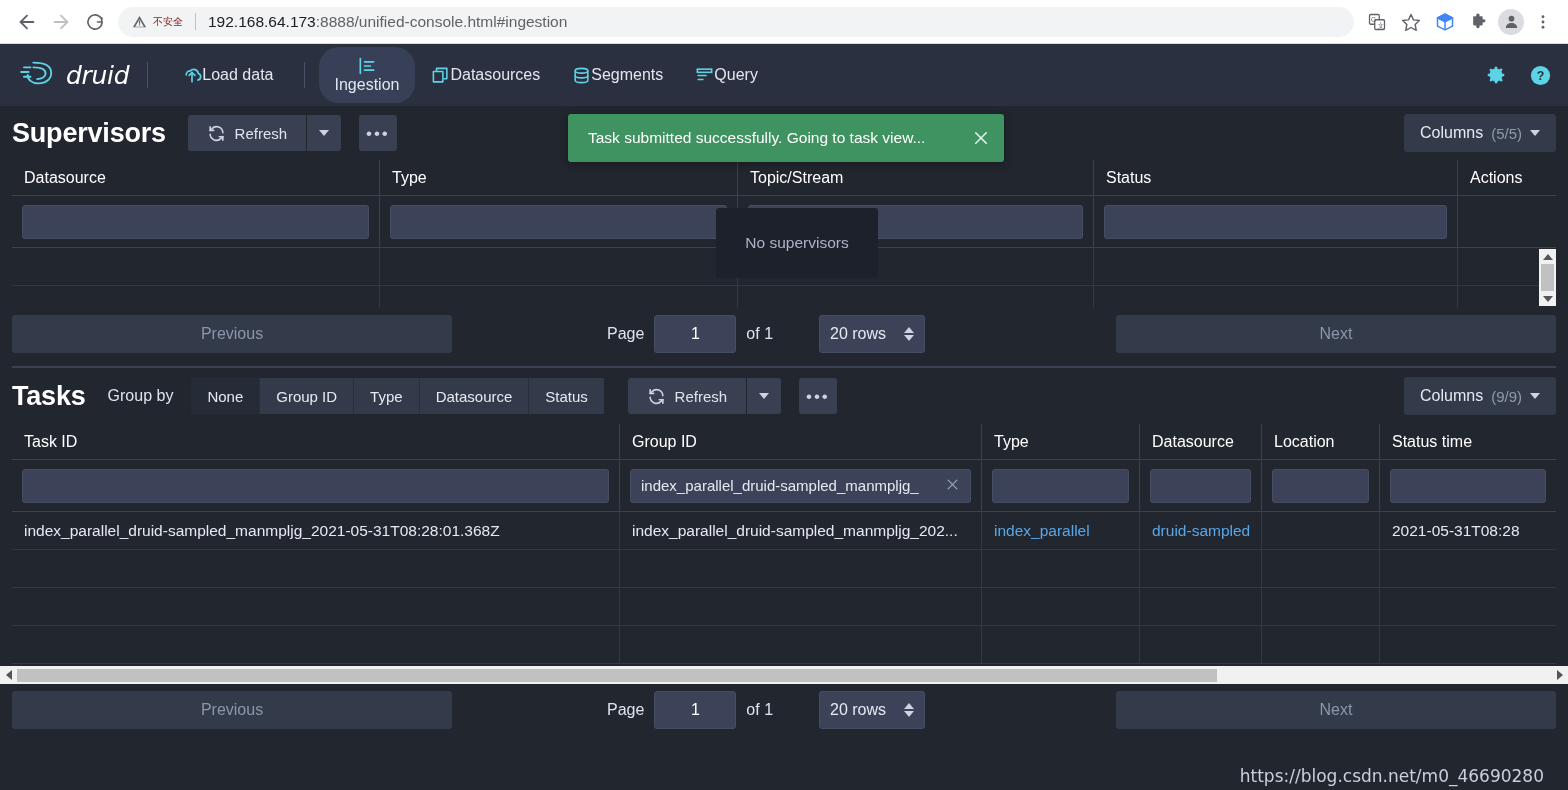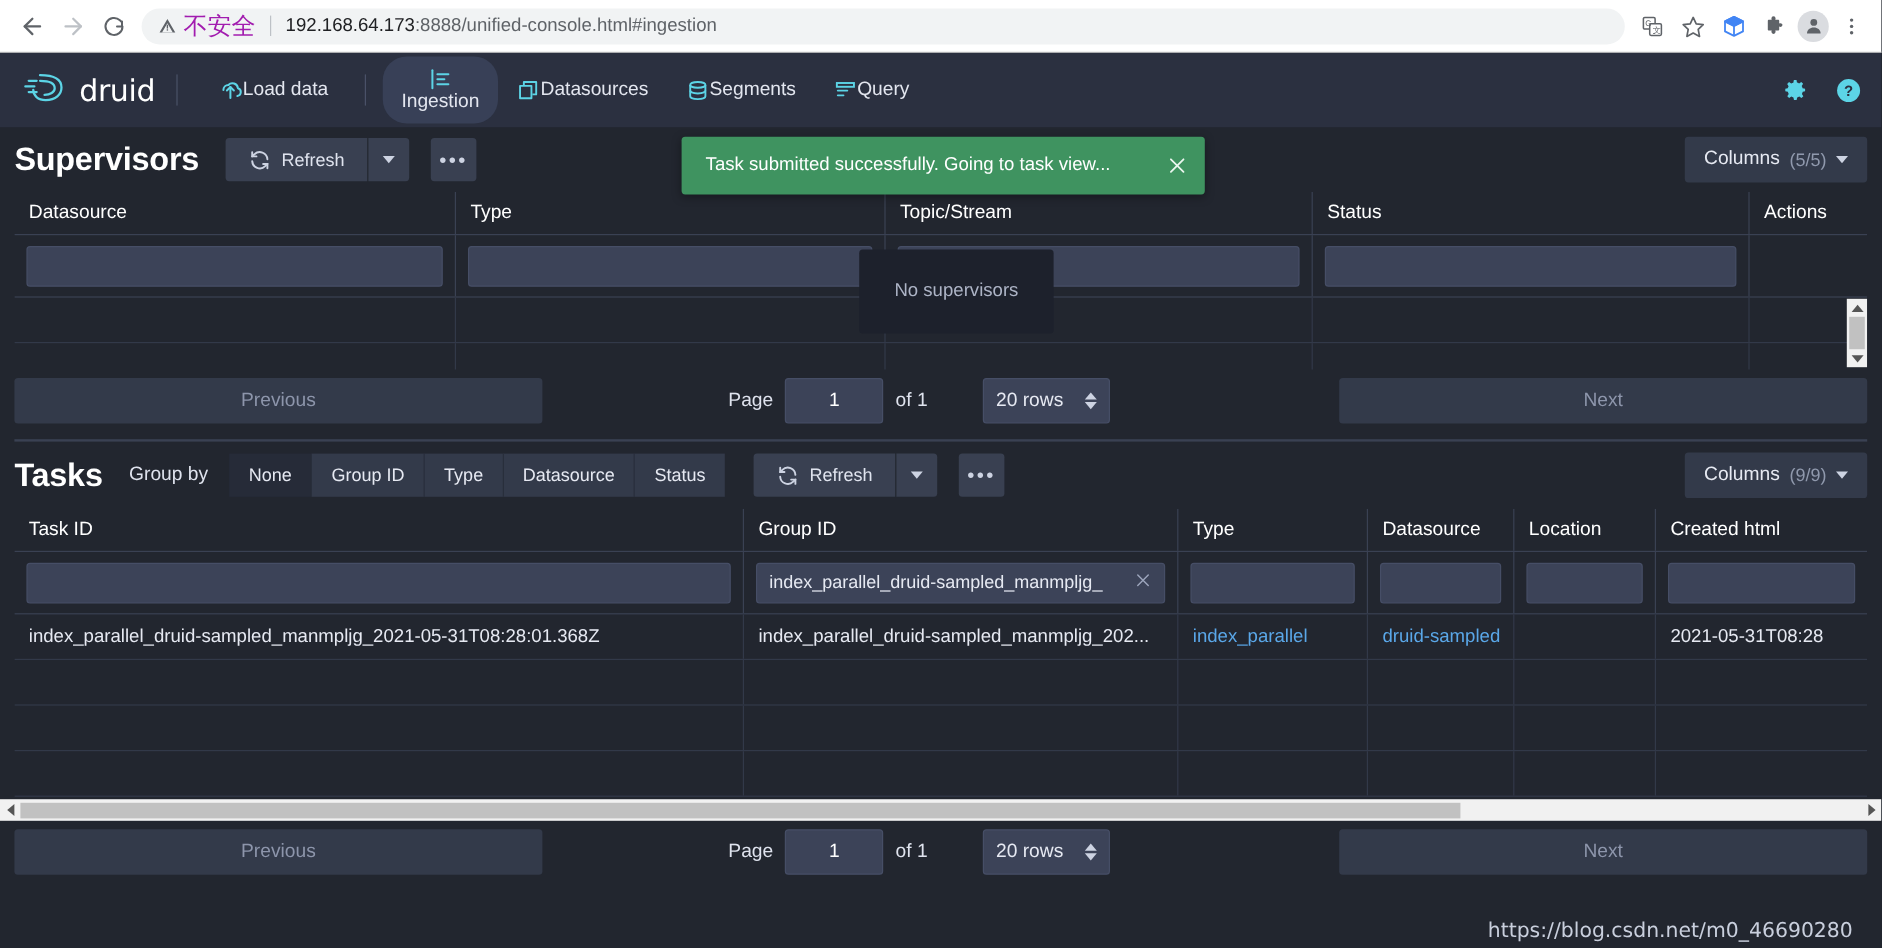--- a/index.html
+++ b/index.html
@@ -35,21 +35,21 @@
     background: #f1f3f4;
     border-radius: 16px;
     margin: 0 8px 0 6px;
     display: flex; align-items: center;
     padding: 0 14px;
     min-width: 0;
   }
   .warn-wrap { display: flex; align-items: center; gap: 6px; flex: 0 0 auto; }
   .warn-icon { color: #5f6368; display: flex; align-items: center; }
   .warn-text {
-    font-size: 20px; color: #a21caf;
+    font-size: 10px; color: #7f1d1d;
     font-family: "Liberation Sans", sans-serif;
     white-space: nowrap;
   }
   .omni-sep {
     width: 1px; height: 17px; background: #bdc1c6;
     margin: 0 12px; flex: 0 0 auto;
   }
   .omni-url {
     font-size: 15.5px; color: #202124;
     white-space: nowrap; overflow: hidden; text-overflow: ellipsis;
@@ -80,21 +80,21 @@
   .druid-header {
     height: 62px; width: 100%;
     background: #2b3040;
     display: flex; align-items: center;
     padding: 0 16px 0 20px;
     position: relative;
   }
   .logo { display: flex; align-items: center; gap: 8px; flex: 0 0 auto; }
   .logo-text {
     color: #ffffff; font-size: 25px;
-    font-weight: 400;
+    font-style: italic; font-weight: 400;
     letter-spacing: -0.3px;
     font-family: "DejaVu Sans", sans-serif;
   }
   .hdr-divider {
     width: 1px; height: 26px;
     background: #4a5168;
     margin: 0 18px;
     flex: 0 0 auto;
   }
   .nav-items { display: flex; align-items: center; flex: 1 1 auto; min-width: 0; }
@@ -706,21 +706,21 @@
     </div>
   </div>
 
   <div class="table-wrap" style="margin:0 12px; height:242px; overflow:hidden;">
     <div class="thead">
       <div class="th" style="width:608px;">Task ID</div>
       <div class="th" style="width:362px;">Group ID</div>
       <div class="th" style="width:158px;">Type</div>
       <div class="th" style="width:122px;">Datasource</div>
       <div class="th" style="width:118px;">Location</div>
-      <div class="th" style="width:176px;">Created html</div>
+      <div class="th" style="width:176px;">Status time</div>
     </div>
 
     <div class="filter-row">
       <div class="filter-cell" style="width:608px;">
         <div class="filter-input">
             <span class="val"></span>
           </div>
       </div>
       <div class="filter-cell" style="width:362px;">
         <div class="filter-input">

